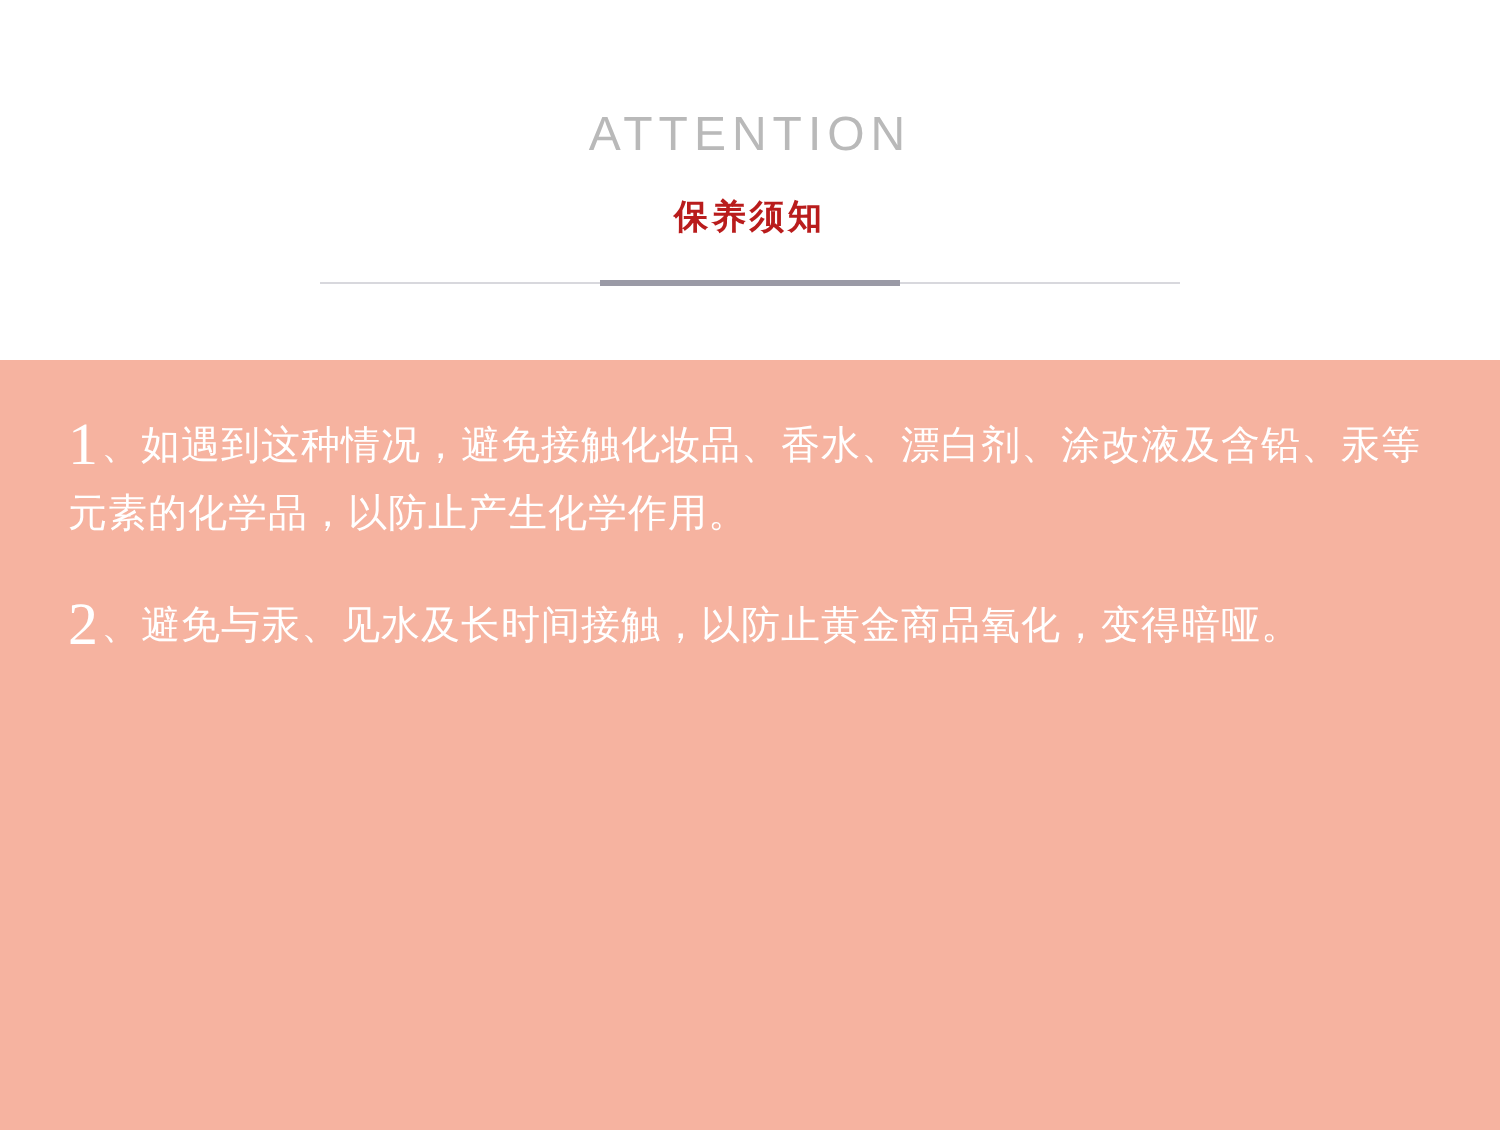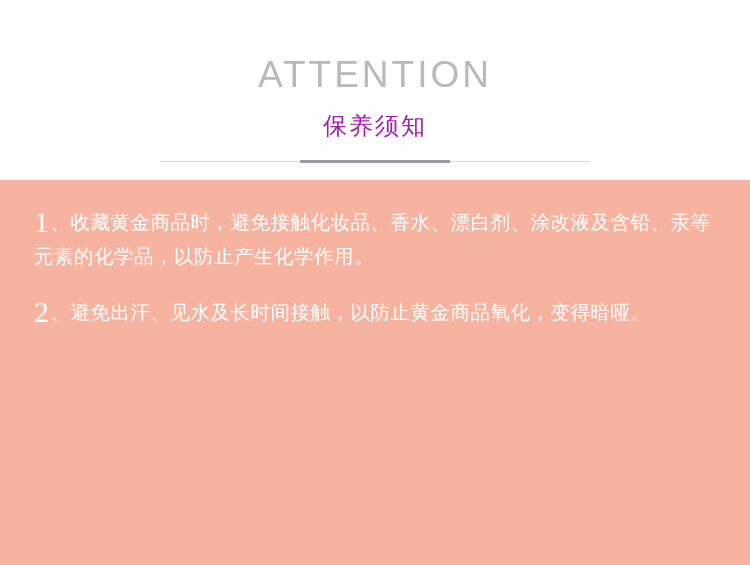--- a/index.html
+++ b/index.html
@@ -26,35 +26,35 @@
     background: #ffffff;
     display: flex;
     flex-direction: column;
     align-items: center;
     justify-content: flex-start;
     padding-top: 56px;
     box-sizing: border-box;
   }
   .header-en {
     font-family: "Liberation Sans", sans-serif;
-    font-size: 37px;
+    font-size: 24px;
     letter-spacing: 3px;
     color: #b9b9b9;
     font-weight: normal;
     line-height: 1;
     margin: 0;
   }
   .header-cn {
     font-family: "DejaVu Sans", "Liberation Sans", sans-serif;
-    font-size: 24px;
-    color: #a21caf;
+    font-size: 17px;
+    color: #b91c1c;
     letter-spacing: 2px;
     line-height: 1;
     margin: 21px 0 0 0;
-    font-weight: normal;
+    font-weight: bold;
   }
   .divider-wrap {
     margin-top: 22px;
     width: 430px;
     height: 3px;
     position: relative;
   }
   .divider-light {
     position: absolute;
     left: 0;
@@ -115,22 +115,22 @@
     <div class="header-cn">保养须知</div>
     <div class="divider-wrap">
       <div class="divider-light"></div>
       <div class="divider-dark"></div>
     </div>
   </div>
 
   <div class="panel">
 
     <div class="item">
-      <span class="item-text"><span class="num">1</span><span>、收藏黄金商品时，避免接触化妆品、香水、漂白剂、涂改液及含铅、汞等元素的化学品，以防止产生化学作用。</span></span>
+      <span class="item-text"><span class="num">1</span><span>、如遇到这种情况，避免接触化妆品、香水、漂白剂、涂改液及含铅、汞等元素的化学品，以防止产生化学作用。</span></span>
     </div>
 
     <div class="item">
-      <span class="item-text"><span class="num">2</span><span>、避免出汗、见水及长时间接触，以防止黄金商品氧化，变得暗哑。</span></span>
+      <span class="item-text"><span class="num">2</span><span>、避免与汞、见水及长时间接触，以防止黄金商品氧化，变得暗哑。</span></span>
     </div>
 
 
   </div>
 </div>
 
 </body></html>

